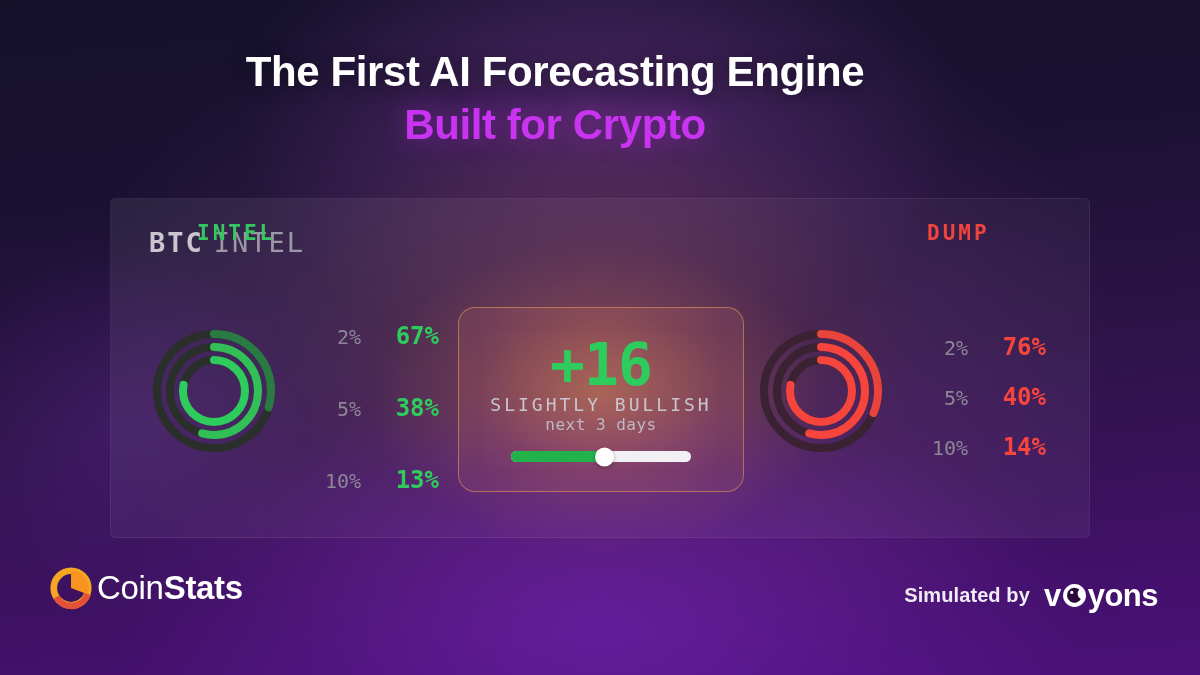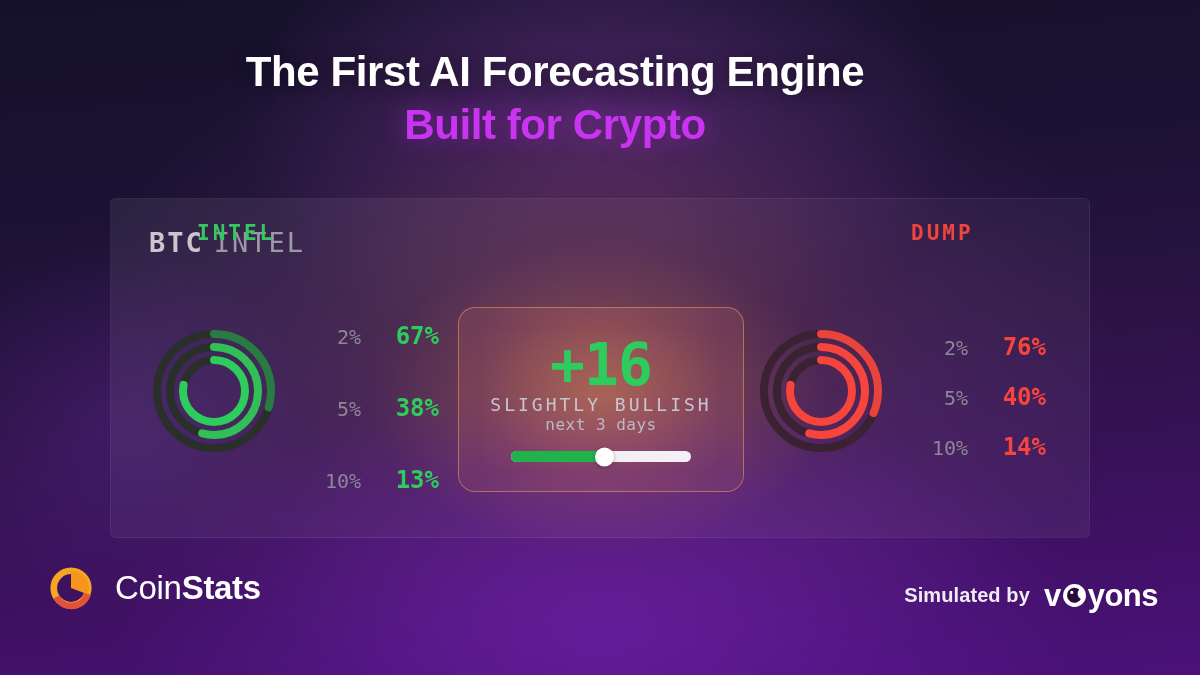--- a/index.html
+++ b/index.html
@@ -82,21 +82,21 @@
   }
   .side.pump { left:38px; }
   .side.dump { left:645px; }
 
   .side-label {
     position:absolute; top:-70px;
     font-family:"DejaVu Sans Mono", monospace;
     font-size:21px; font-weight:bold; letter-spacing:3px;
   }
   .side.pump .side-label { left:48px; color:#36c75f; }
-  .side.dump .side-label { left:155px; color:#f0453c; }
+  .side.dump .side-label { left:171px; color:#f0453c; }
 
   .gauge { width:130px; height:130px; position:relative; flex:0 0 auto; }
   .gauge svg { display:block; width:130px; height:130px; }
 
   .stats {
     display:flex; flex-direction:column; justify-content:center;
     gap:14px; margin-left:18px; padding-top:4px;
   }
   .stat-row {
     display:flex; align-items:baseline; justify-content:flex-end;
@@ -150,21 +150,21 @@
   .slider-knob {
     position:absolute; top:50%; width:19px; height:19px;
     margin-left:-9.5px; transform:translateY(-50%);
     border-radius:50%; background:#ffffff;
     box-shadow:0 1px 4px rgba(0,0,0,.28);
   }
 
   
   .footer-left {
     position:absolute; left:48px; top:565px;
-    display:flex; align-items:center; gap:21px; z-index:7;
+    display:flex; align-items:center; gap:3px; z-index:7;
   }
   .cs-mark { width:46px; height:46px; flex:0 0 auto; }
   .cs-word { font-size:33px; color:#ffffff; letter-spacing:-.3px; }
   .cs-word .light { font-weight:300; }
   .cs-word .bold { font-weight:bold; }
 
   .footer-right {
     position:absolute; right:42px; top:580px;
     display:flex; align-items:center; gap:14px; z-index:7;
   }

